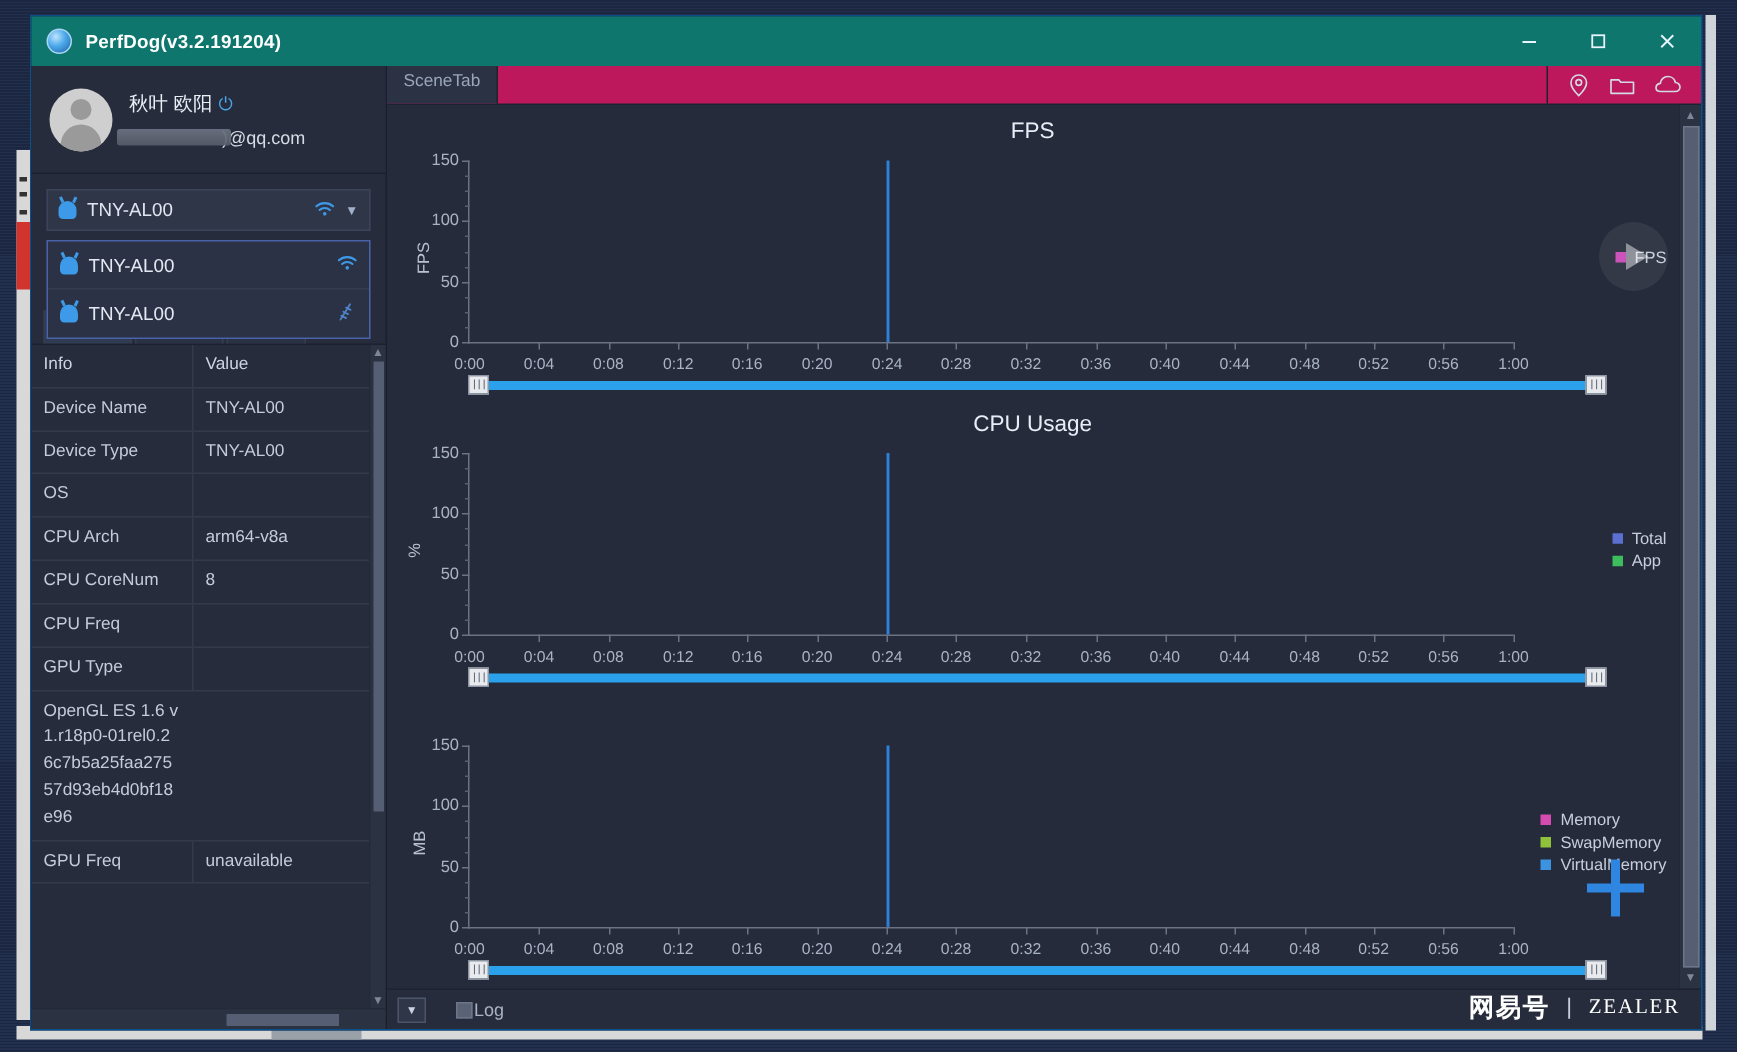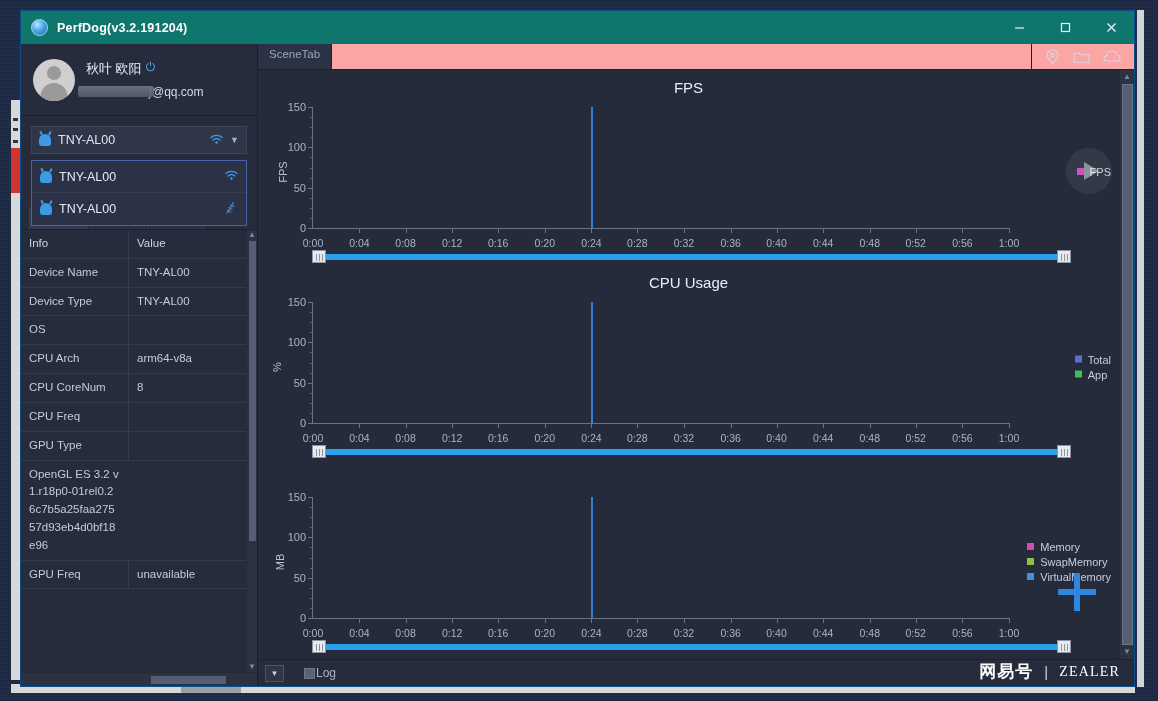--- a/index.html
+++ b/index.html
@@ -78,21 +78,21 @@
   }
   .avatar::before {
     content:""; position:absolute; left:50%; top:7px; width:14px; height:14px;
     border-radius:50%; background:#9a9a9a; transform: translateX(-50%);
   }
   .avatar::after {
     content:""; position:absolute; left:50%; top:24px; width:27px; height:22px;
     border-radius:14px 14px 0 0; background:#9a9a9a; transform: translateX(-50%);
   }
   .pinfo { margin-left: 11px; }
-  .pname { color: #e9edf5; font-size: 13px; display:flex; align-items:flex-start; gap:4px;}
+  .pname { color: #e9edf5; font-size: 13px; display:flex; align-items:center; gap:4px;}
   .power-icon { color:#4aa8e8; font-size:12px; }
   .pmail { color:#d6dbe6; font-size:12px; margin-top:7px; position:relative; padding-left:62px;}
   .pmail .redact {
     position:absolute; left:-8px; top:1px; width:76px; height:11px;
     background: linear-gradient(180deg,#6c7382,#565c69);
     border-radius:2px; opacity:.92;
   }
 
   
   .devsel-wrap { padding: 10px 10px 0 10px; position: relative; }
@@ -166,21 +166,21 @@
   .hsb-left {
     height: 14px; flex: 0 0 14px; background:#2b3242; border-top:1px solid #242a38;
     position: relative;
   }
   .hsb-left .thumb { position:absolute; left:130px; top:3px; width:75px; height:8px; background:#555e72; }
 
   
   .main { flex: 1; min-width: 0; display: flex; flex-direction: column; background:#252b3b; }
   .mainhead {
     height: 26px; flex: 0 0 26px; display: flex; align-items: stretch;
-    background: #fca5a5; border-bottom: 1px solid #1c2230;
+    background: #be185d; border-bottom: 1px solid #1c2230;
   }
   .scenetab {
     padding: 4px 11px 0; font-size: 11.5px; color: #9aa6ba;
     background: #2b3244; border-right: 1px solid #1c2230;
   }
   .headspacer { flex: 1; border-right:1px solid #1c2230;}
   .headicons { display: flex; align-items: center; gap: 13px; padding: 0 13px; }
   .hico { color:#d2dae7; line-height:0; }
 
   .charts {
@@ -415,21 +415,21 @@
               <div class="tc k">CPU CoreNum</div>
               <div class="tc v">8</div>
             </div>
           <div class="trow">
               <div class="tc k">CPU Freq</div>
             </div>
           <div class="trow">
               <div class="tc k">GPU Type</div>
             </div>
           <div class="trow">
-              <div class="tc v wrap" style="max-width:106px">OpenGL ES 3.2 v1.r18p0-01rel0.26c7b5a25faa27557d93eb4d0bf18e96</div>
+              <div class="tc v wrap" style="max-width:106px">OpenGL ES 1.6 v1.r18p0-01rel0.26c7b5a25faa27557d93eb4d0bf18e96</div>
             </div>
           <div class="trow">
               <div class="tc k">GPU Freq</div>
               <div class="tc v">unavailable</div>
             </div>
 
         </div>
         <div class="vsb">
           <div class="arw">▲</div>
           <div class="thumb"></div>

